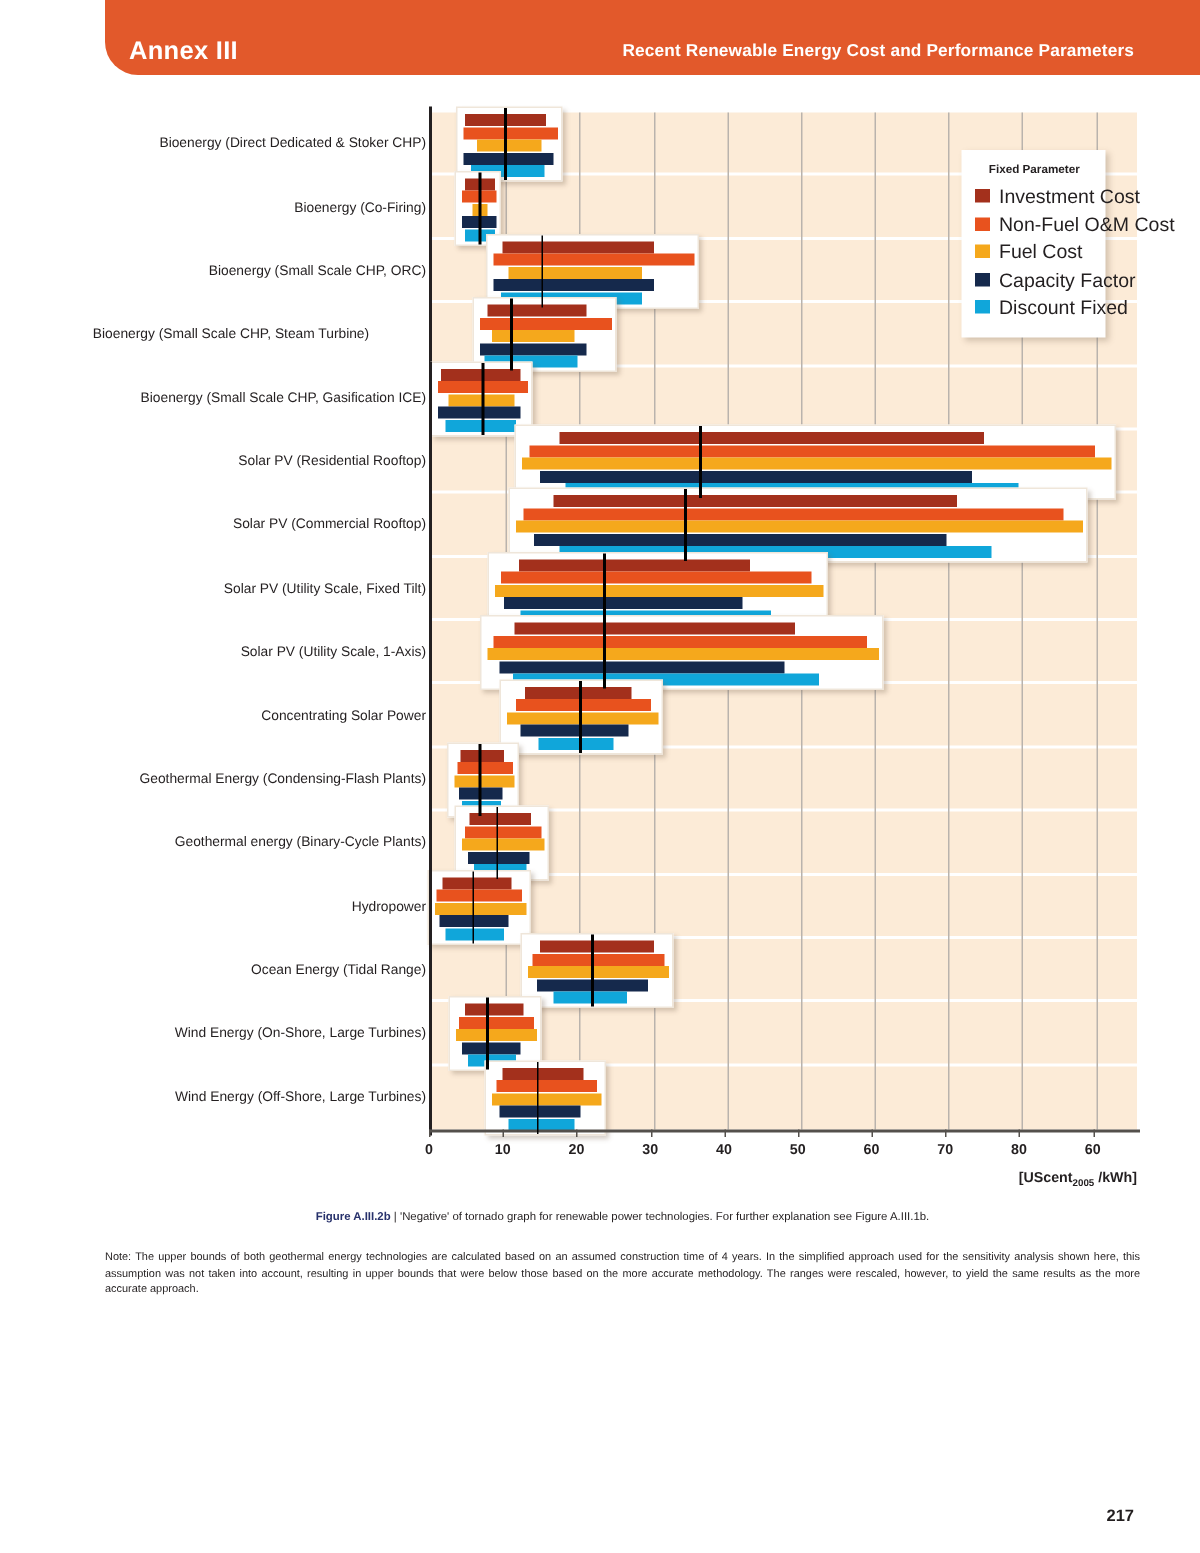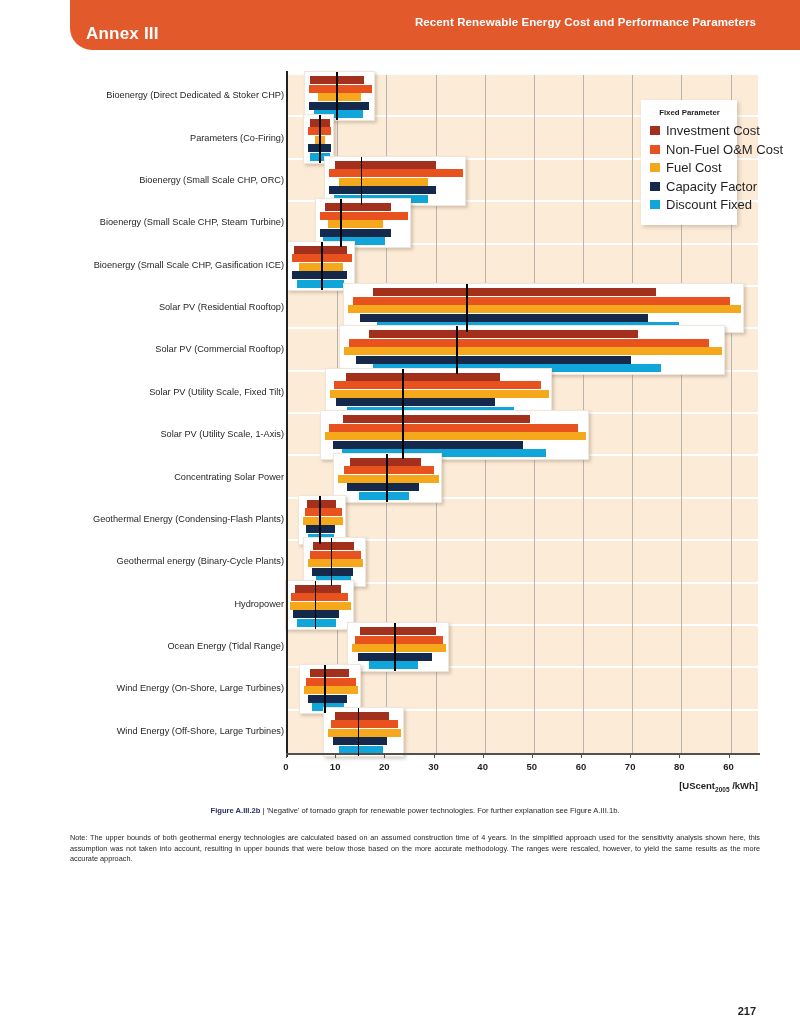--- a/index.html
+++ b/index.html
@@ -19,21 +19,21 @@
     left: 70px; top: 0; width: 730px; height: 50px;
     background: #E2592B;
     border-bottom-left-radius: 22px;
   }
   #header-annex {
     position: absolute; left: 16px; top: 24px;
     color: #ffffff; font-size: 17px; font-weight: bold;
     letter-spacing: .2px;
   }
   #header-title {
-    position: absolute; right: 44px; top: 16px;
+    position: absolute; right: 44px; top: 28px;
     color: #ffffff; font-size: 11.5px; font-weight: bold;
     letter-spacing: .1px;
   }
 
   
   #figure { position: absolute; left: 0; top: 0; width: 800px; height: 1035px; }
 
   #plot {
     position: absolute;
     left: 286px; top: 75px;
@@ -306,23 +306,23 @@
           <div class="bar" style="background: rgb(21, 41, 76); left: 8.91667px; width: 54.0833px; top: 29.5px;"></div>
           <div class="bar" style="background: rgb(16, 166, 218); left: 14.8167px; width: 44.25px; top: 38px;"></div>
           <div class="centerline" style="left: 33.5px;"></div>
         </div>
         <div class="tick-dark" style="top: 631.812px; height: 50px;"></div>
       </div>
   </div>
 
   <div id="catlabels">
       <div class="cat-label" style="top: 90.1875px;">Bioenergy (Direct Dedicated &amp; Stoker CHP)</div>
-      <div class="cat-label" style="top: 132.562px;">Parameters (Co-Firing)</div>
+      <div class="cat-label" style="top: 132.562px;">Bioenergy (Co-Firing)</div>
       <div class="cat-label" style="top: 174.938px;">Bioenergy (Small Scale CHP, ORC)</div>
-      <div class="cat-label" style="top: 217.312px;">Bioenergy (Small Scale CHP, Steam Turbine)</div>
+      <div class="cat-label" style="top: 217.312px; text-align: center;">Bioenergy (Small Scale CHP, Steam Turbine)</div>
       <div class="cat-label" style="top: 259.688px;">Bioenergy (Small Scale CHP, Gasification ICE)</div>
       <div class="cat-label" style="top: 302.062px;">Solar PV (Residential Rooftop)</div>
       <div class="cat-label" style="top: 344.438px;">Solar PV (Commercial Rooftop)</div>
       <div class="cat-label" style="top: 386.812px;">Solar PV (Utility Scale, Fixed Tilt)</div>
       <div class="cat-label" style="top: 429.188px;">Solar PV (Utility Scale, 1-Axis)</div>
       <div class="cat-label" style="top: 471.562px;">Concentrating Solar Power</div>
       <div class="cat-label" style="top: 513.938px;">Geothermal Energy (Condensing-Flash Plants)</div>
       <div class="cat-label" style="top: 556.312px;">Geothermal energy (Binary-Cycle Plants)</div>
       <div class="cat-label" style="top: 598.688px;">Hydropower</div>
       <div class="cat-label" style="top: 641.062px;">Ocean Energy (Tidal Range)</div>

